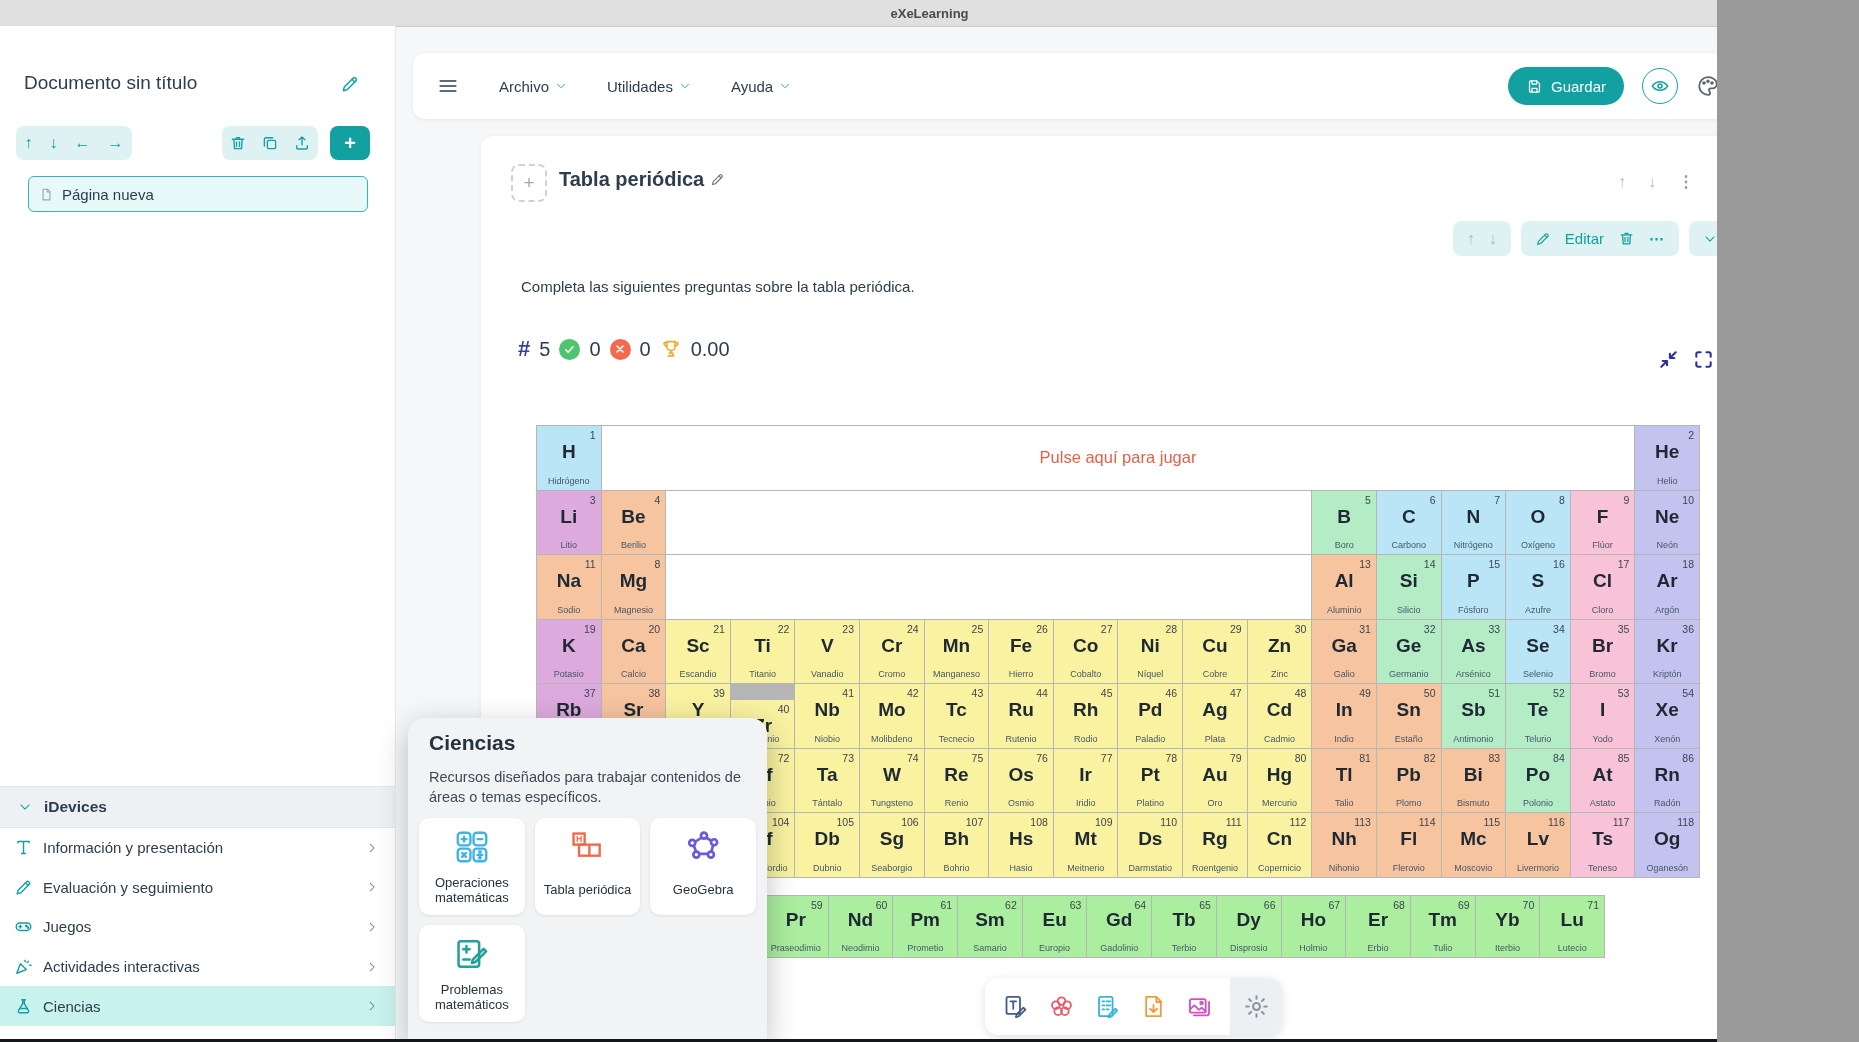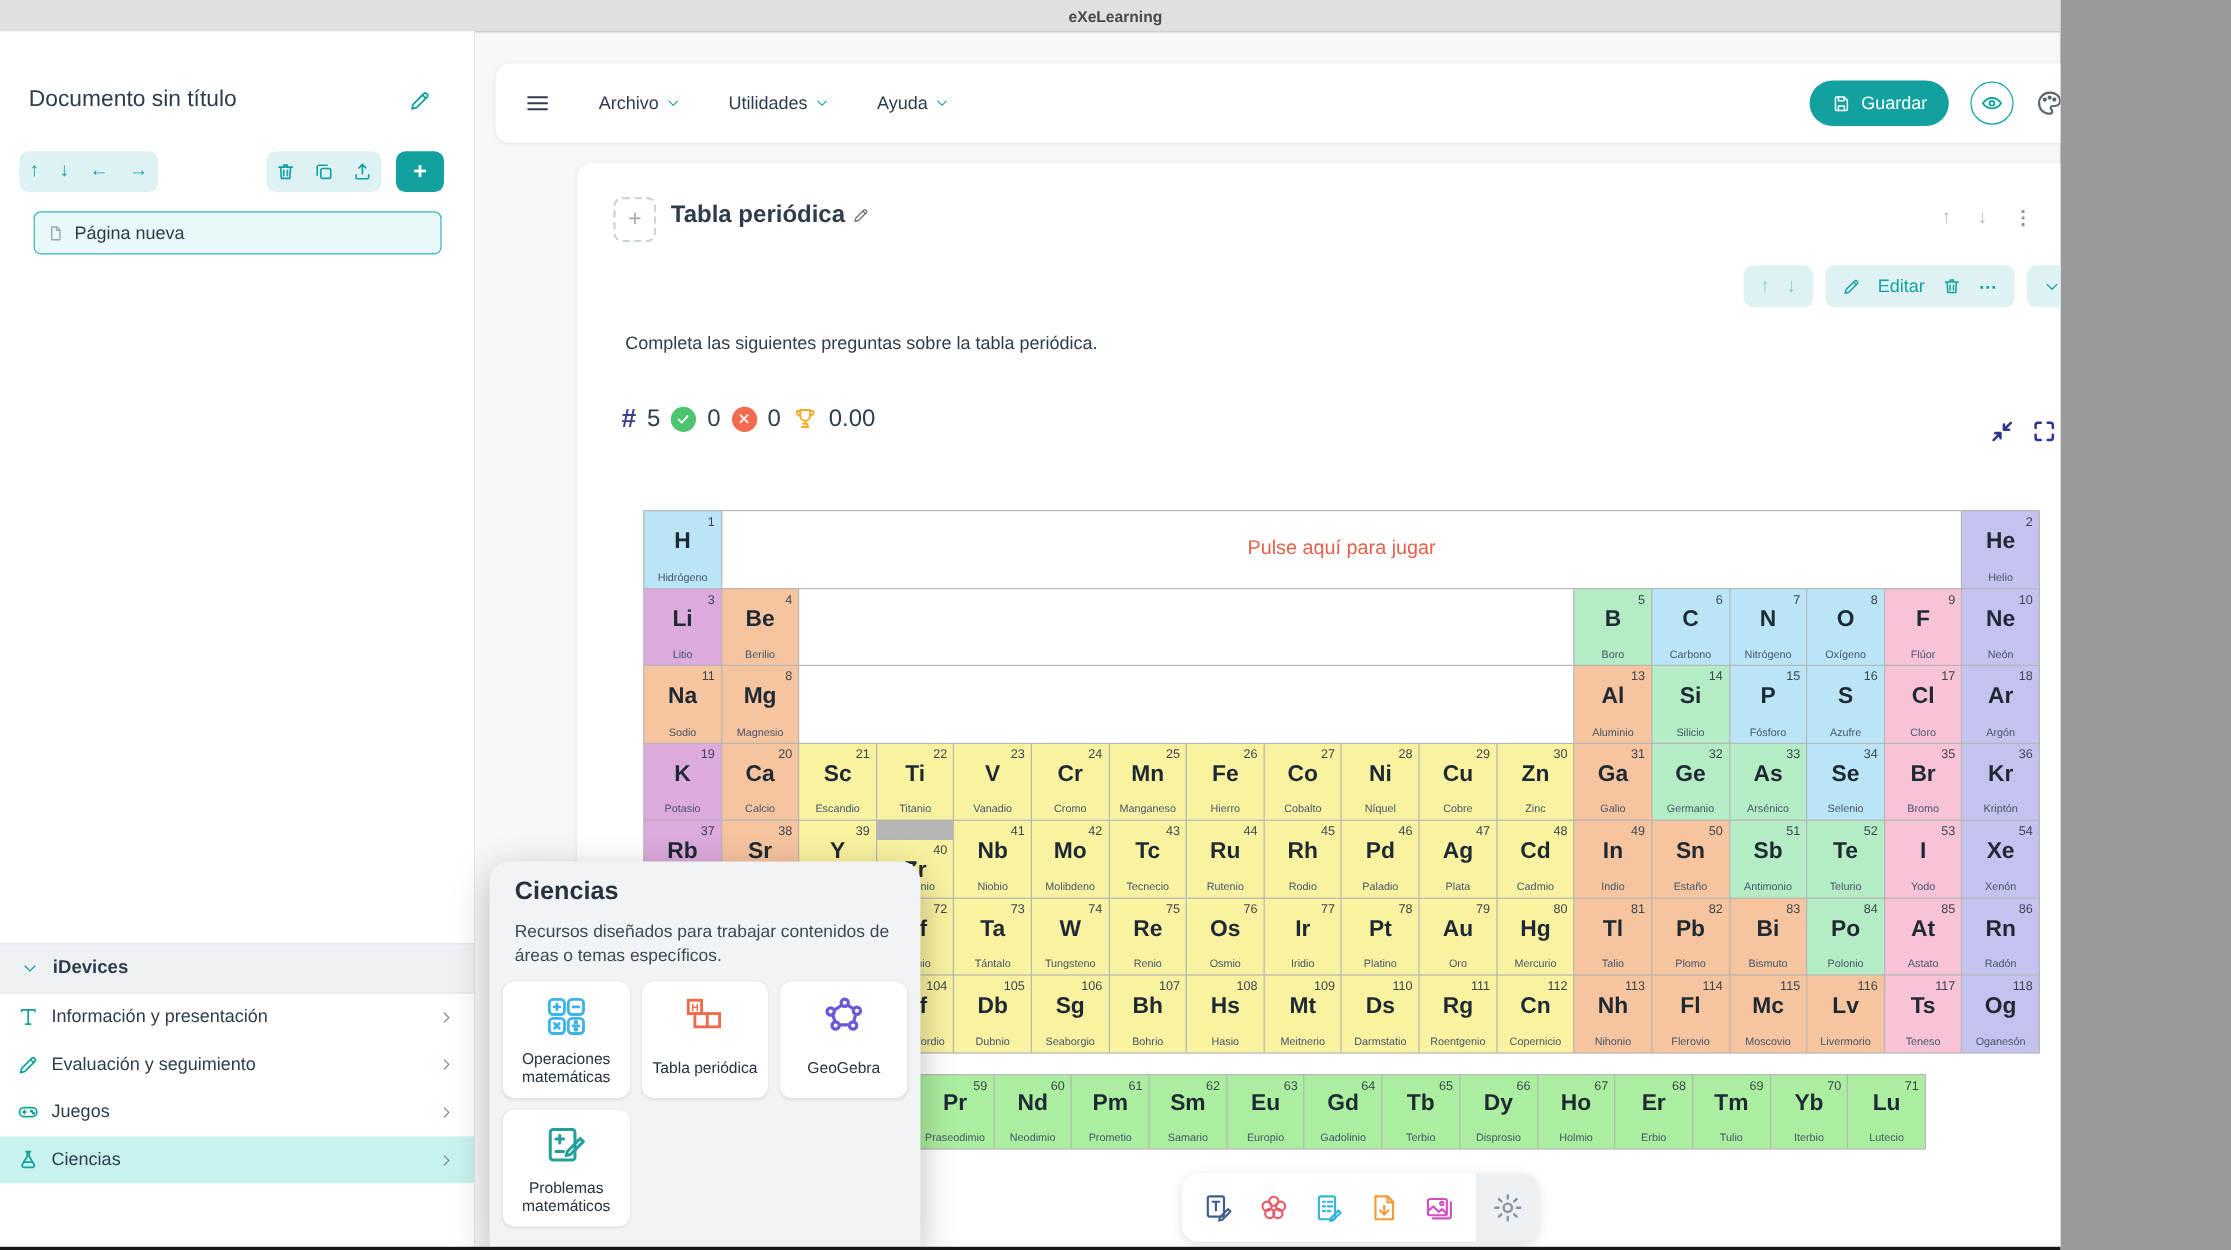--- a/index.html
+++ b/index.html
@@ -204,20 +204,34 @@
               <circle cx="17.6" cy="13.4" r=".8" fill="currentColor"></circle>
             </svg>
           </span>
           <span class="lbl">Juegos</span>
           <span class="ic" style="width: 14px; height: 14px; color: rgb(123, 135, 148);">
             <svg viewBox="0 0 24 24" fill="none" stroke="currentColor" stroke-width="1.8" stroke-linecap="round" stroke-linejoin="round">
               <path d="M9 5.5l6.5 6.5L9 18.5"></path>
             </svg>
           </span>
         </div>
+        <div class="sb-item">
+          <span class="ic" style="width: 19px; height: 19px; color: rgb(18, 160, 160);">
+            <svg viewBox="0 0 24 24" fill="none" stroke="currentColor" stroke-width="1.8" stroke-linecap="round" stroke-linejoin="round">
+              <path d="M3.5 20.5l4.6-12 7.4 7.4-12 4.6z"></path>
+              <path d="M13.8 4.2l.4 1.8M19.8 10.2l1.8.4M16.8 6.8l1.4-1.4"></path>
+            </svg>
+          </span>
+          <span class="lbl">Actividades interactivas</span>
+          <span class="ic" style="width: 14px; height: 14px; color: rgb(123, 135, 148);">
+            <svg viewBox="0 0 24 24" fill="none" stroke="currentColor" stroke-width="1.8" stroke-linecap="round" stroke-linejoin="round">
+              <path d="M9 5.5l6.5 6.5L9 18.5"></path>
+            </svg>
+          </span>
+        </div>
         <div class="sb-item active">
           <span class="ic" style="width: 19px; height: 19px; color: rgb(18, 160, 160);">
             <svg viewBox="0 0 24 24" fill="none" stroke="currentColor" stroke-width="1.8" stroke-linecap="round" stroke-linejoin="round">
               <path d="M9.8 3.5h4.4M11 3.5v4.8l-5.2 8.6a2 2 0 001.7 3.1h9a2 2 0 001.7-3.1L13 8.3V3.5"></path>
               <path d="M8 14.5h8"></path>
             </svg>
           </span>
           <span class="lbl">Ciencias</span>
           <span class="ic" style="width: 14px; height: 14px; color: rgb(123, 135, 148);">
             <svg viewBox="0 0 24 24" fill="none" stroke="currentColor" stroke-width="1.8" stroke-linecap="round" stroke-linejoin="round">

